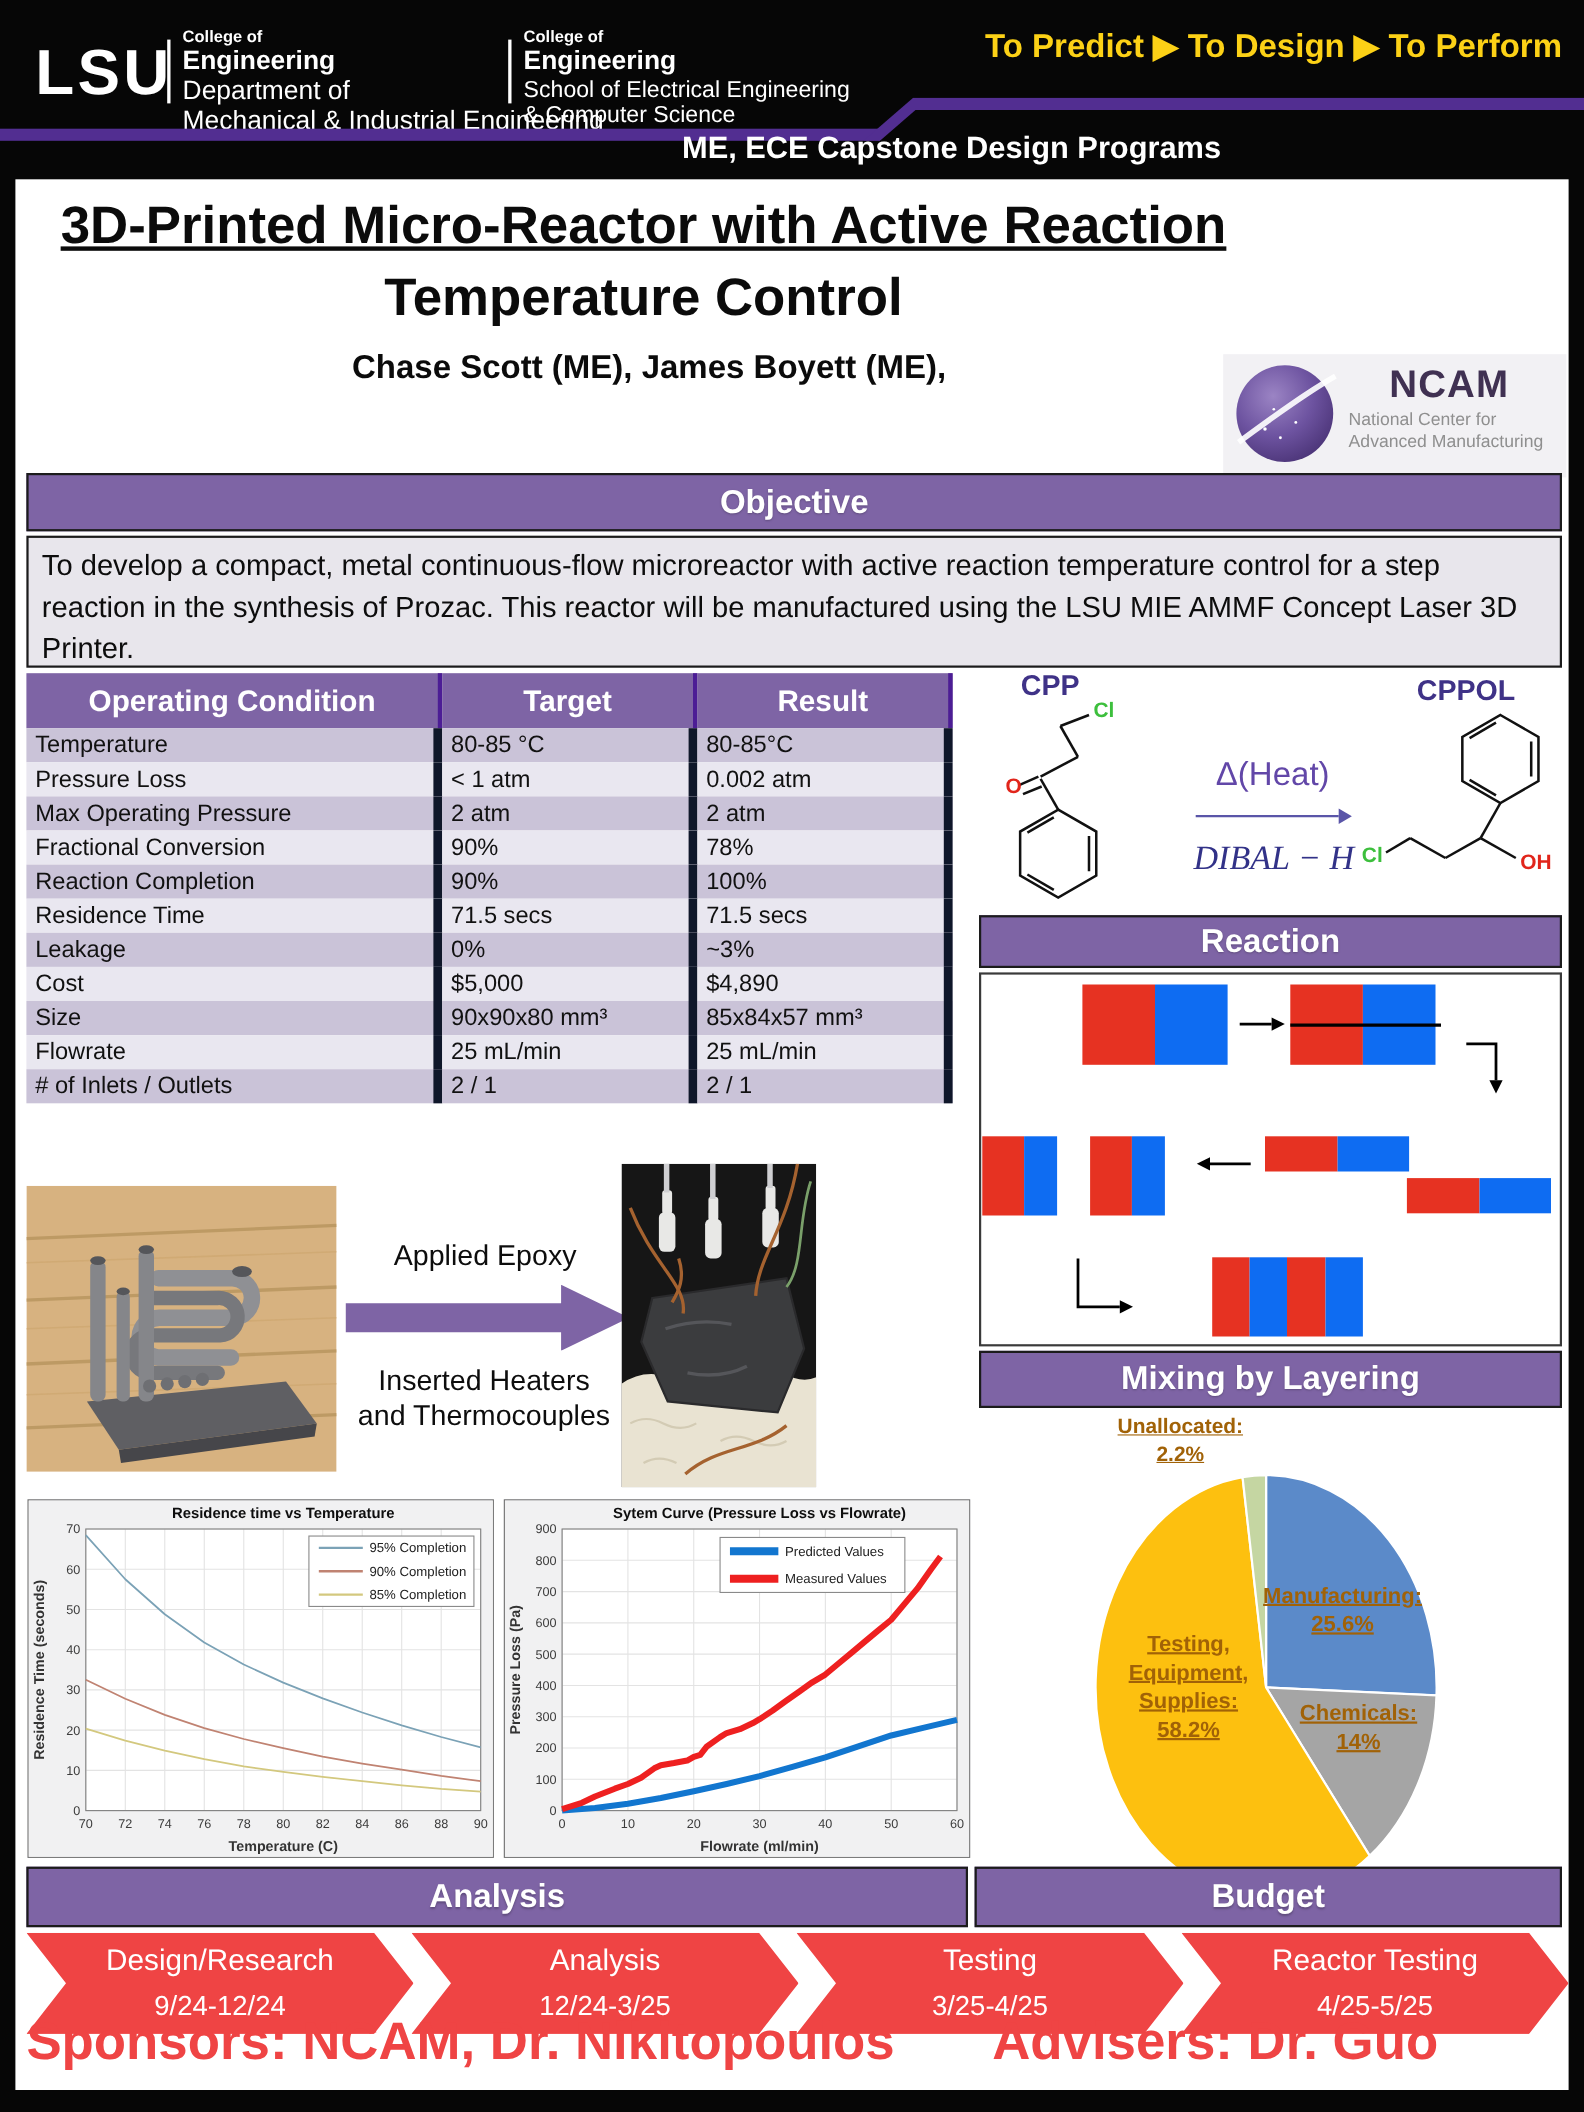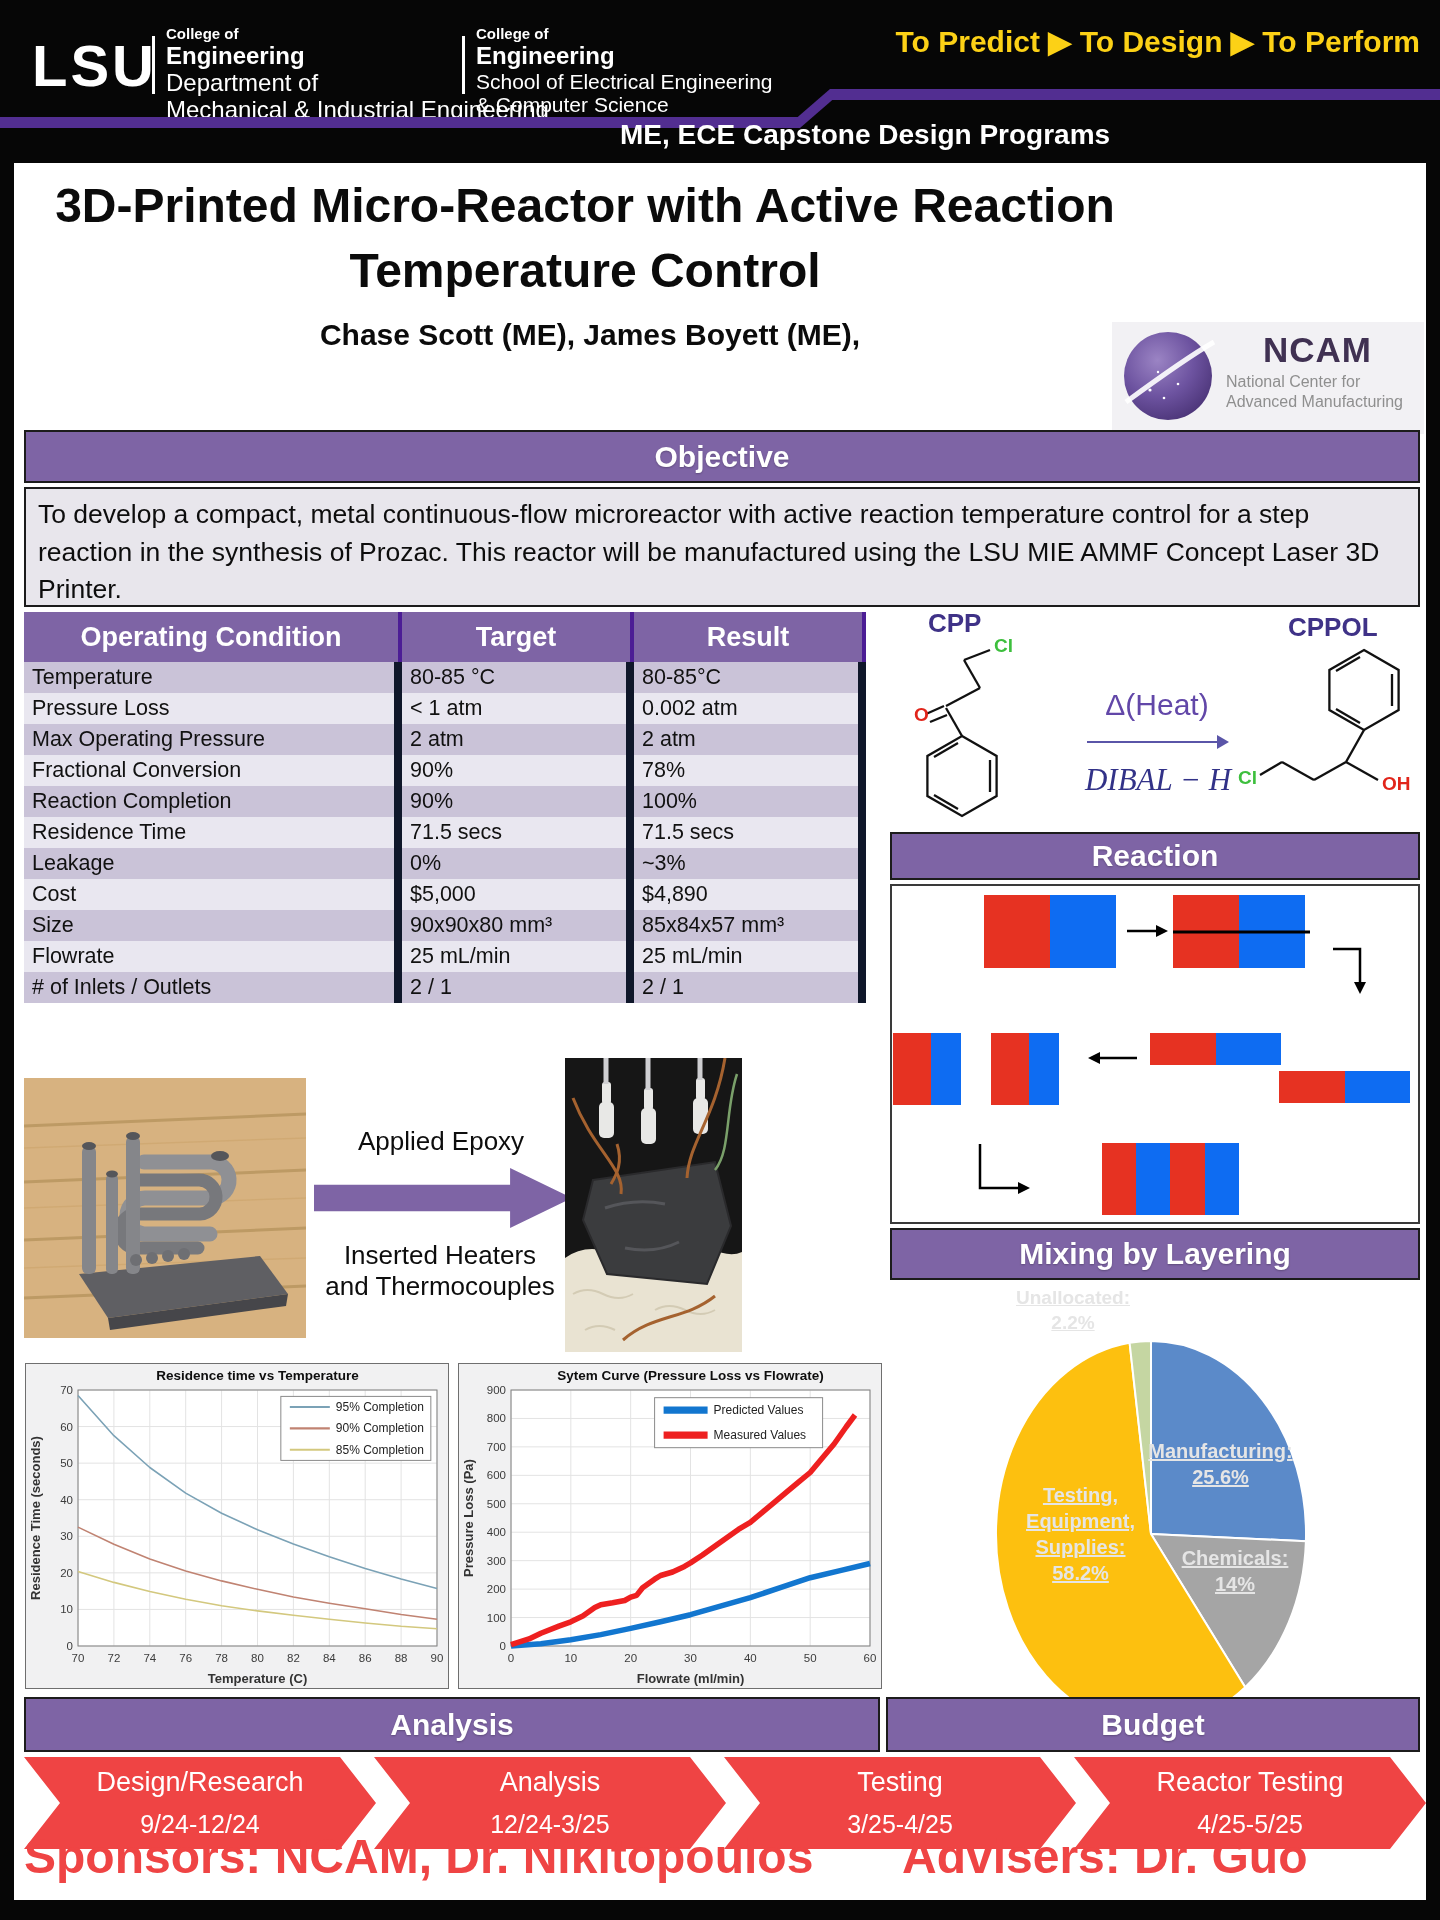--- a/index.html
+++ b/index.html
@@ -61,21 +61,21 @@
                clip-path:polygon(0 28%,76% 28%,76% 0,100% 50%,76% 100%,76% 72%,0 72%);}
 
   
   .chartsvg{background:#f1f1f2;border:1.5px solid #6f6f6f;box-sizing:border-box;}
   .tk{font-family:"Liberation Sans",sans-serif;font-size:11.5px;fill:#3c3c3c;}
   .al{font-family:"Liberation Sans",sans-serif;font-size:13px;font-weight:600;fill:#333;}
   .ti{font-family:"Liberation Sans",sans-serif;font-size:13.5px;font-weight:bold;fill:#0e0e0e;}
   .lg{font-family:"Liberation Sans",sans-serif;font-size:12px;fill:#222;}
 
   
-  .pie-label{font-weight:bold;color:#e5e5e5;text-decoration:underline;text-align:center;
+  .pie-label{font-weight:bold;color:#a16207;text-decoration:underline;text-align:center;
              white-space:pre-line;font-size:20px;line-height:1.3;}
 
   
   .chev{position:absolute;top:1757px;width:352px;height:92px;background:#ef4444;color:#fff;
         clip-path:polygon(0 0,calc(100% - 36px) 0,100% 50%,calc(100% - 36px) 100%,0 100%,36px 50%);
         display:flex;flex-direction:column;align-items:center;justify-content:space-around;
         padding:4px 0;box-sizing:border-box;}
   .chev .l1{font-size:27px;}
   .chev .l2{font-size:25px;}
 
@@ -101,21 +101,21 @@
     <div class="bd">Engineering</div>
     <div class="rg">School of Electrical Engineering</div>
     <div class="rg">&amp; Computer Science</div>
   </div>
   <div class="abs tagline">To Predict ▶ To Design ▶ To Perform</div>
   <div class="abs stripeL"></div>
   <div class="abs stripeD"></div>
   <div class="abs stripeR"></div>
   <div class="abs program">ME, ECE Capstone Design Programs</div>
 
-  <div class="abs title-line" style="top:178px;">3D-Printed Micro-Reactor with Active Reaction</div>
+  <div class="abs title-line" style="top:178px;text-decoration:underline;">3D-Printed Micro-Reactor with Active Reaction</div>
   <div class="abs title-line" style="top:243px;">Temperature Control</div>
   <div class="abs authors" style="top:318px;">Chase Scott (ME), James Boyett (ME),</div>
 
   <div class="abs ncam-panel"></div>
   <svg class="abs" style="left:1120px;top:328px;" width="96" height="96" viewBox="0 0 96 96">
     <defs>
       <radialGradient id="ncamg" cx="38%" cy="32%" r="75%">
         <stop offset="0%" stop-color="#9b84c4"></stop>
           <stop offset="55%" stop-color="#6d53a0"></stop>
           <stop offset="100%" stop-color="#4a3376"></stop>

